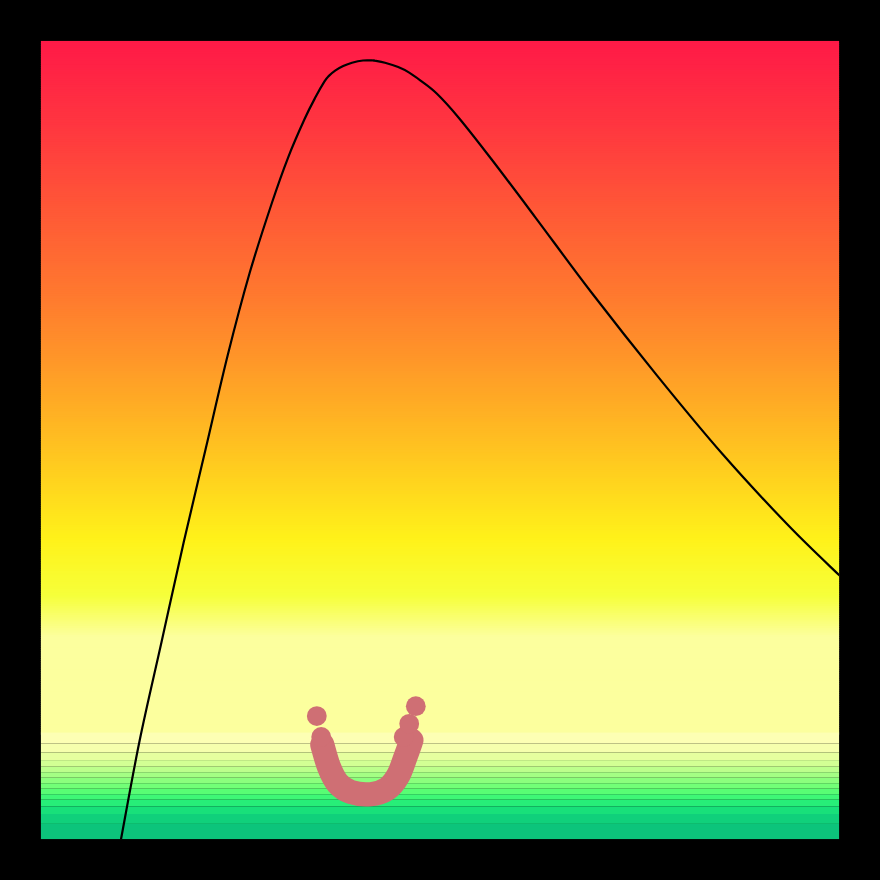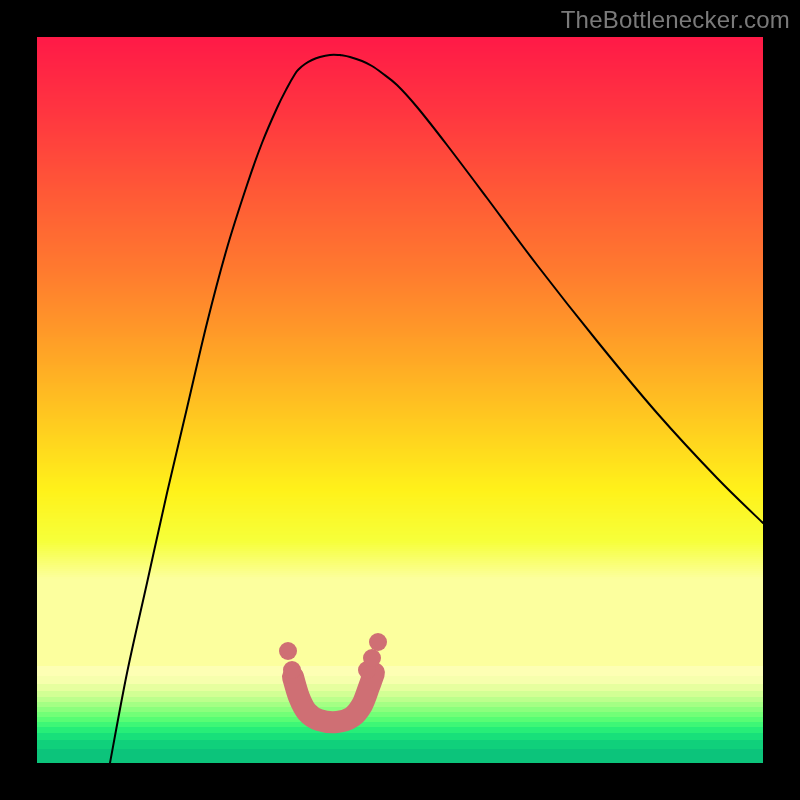--- a/index.html
+++ b/index.html
@@ -387,14 +387,13 @@
         <path d="M 73 726 C 75.83333333333333 711, 83.83333333333333 666, 90 636 C 96.16666666666667 606, 103.33333333333333 576, 110 546 C 116.66666666666667 516, 123.33333333333333 485.1666666666667, 130 456 C 136.66666666666666 426.8333333333333, 143.33333333333334 399.3333333333333, 150 371 C 156.66666666666666 342.6666666666667, 163.33333333333334 312.6666666666667, 170 286 C 176.66666666666666 259.3333333333333, 183.33333333333334 234, 190 211 C 196.66666666666666 188, 204.16666666666666 165.5, 210 148 C 215.83333333333334 130.5, 220 118.83333333333333, 225 106 C 230 93.16666666666667, 235.83333333333334 80.16666666666667, 240 71 C 244.16666666666666 61.833333333333336, 247 56.666666666666664, 250 51 C 253 45.333333333333336, 256 40.166666666666664, 258 37 C 260 33.833333333333336, 260.3333333333333 33.666666666666664, 262 32 C 263.6666666666667 30.333333333333332, 265.8333333333333 28.5, 268 27 C 270.1666666666667 25.5, 272.5 24.166666666666668, 275 23 C 277.5 21.833333333333332, 280 20.833333333333332, 283 20 C 286 19.166666666666668, 289.6666666666667 18.333333333333332, 293 18 C 296.3333333333333 17.666666666666668, 301.3333333333333 18, 303 18" fill="none" stroke="#000" stroke-width="2" stroke-linecap="round"></path>
         <path d="M 303 18 C 304.6666666666667 18.333333333333332, 309.3333333333333 19, 313 20 C 316.6666666666667 21, 321.3333333333333 22.5, 325 24 C 328.6666666666667 25.5, 331.6666666666667 27, 335 29 C 338.3333333333333 31, 340.8333333333333 32.833333333333336, 345 36 C 349.1666666666667 39.166666666666664, 354.1666666666667 42.333333333333336, 360 48 C 365.8333333333333 53.666666666666664, 371.6666666666667 60, 380 70 C 388.3333333333333 80, 398.3333333333333 92.83333333333333, 410 108 C 421.6666666666667 123.16666666666667, 435 141, 450 161 C 465 181, 481.6666666666667 204.16666666666666, 500 228 C 518.3333333333334 251.83333333333334, 540 279.3333333333333, 560 304 C 580 328.6666666666667, 600 353.1666666666667, 620 376 C 640 398.8333333333333, 662.3333333333334 422.6666666666667, 680 441 C 697.6666666666666 459.3333333333333, 718.3333333333334 478.5, 726 486" fill="none" stroke="#000" stroke-width="2" stroke-linecap="round"></path>
         <path d="M 256 640 C 257 643.3333333333334, 259.6666666666667 654.1666666666666, 262 660 C 264.3333333333333 665.8333333333334, 266.6666666666667 671.1666666666666, 270 675 C 273.3333333333333 678.8333333333334, 277 681.3333333333334, 282 683 C 287 684.6666666666666, 294.5 685.5, 300 685 C 305.5 684.5, 310.8333333333333 682.8333333333334, 315 680 C 319.1666666666667 677.1666666666666, 322.1666666666667 673, 325 668 C 327.8333333333333 663, 330 655.3333333333334, 332 650 C 334 644.6666666666666, 336.1666666666667 638.3333333333334, 337 636" fill="none" stroke="#cf6f74" stroke-width="22" stroke-linecap="round" stroke-linejoin="round"></path>
         <circle cx="251" cy="614" r="9" fill="#cf6f74"></circle>
         <circle cx="255" cy="633" r="9" fill="#cf6f74"></circle>
         <circle cx="330" cy="633" r="9" fill="#cf6f74"></circle>
         <circle cx="335" cy="621" r="9" fill="#cf6f74"></circle>
         <circle cx="341" cy="605" r="9" fill="#cf6f74"></circle>
       </svg>
   </div>
-  <div class="watermark">TheBottlenecker.com</div>
 </div>
 
 </body></html>

